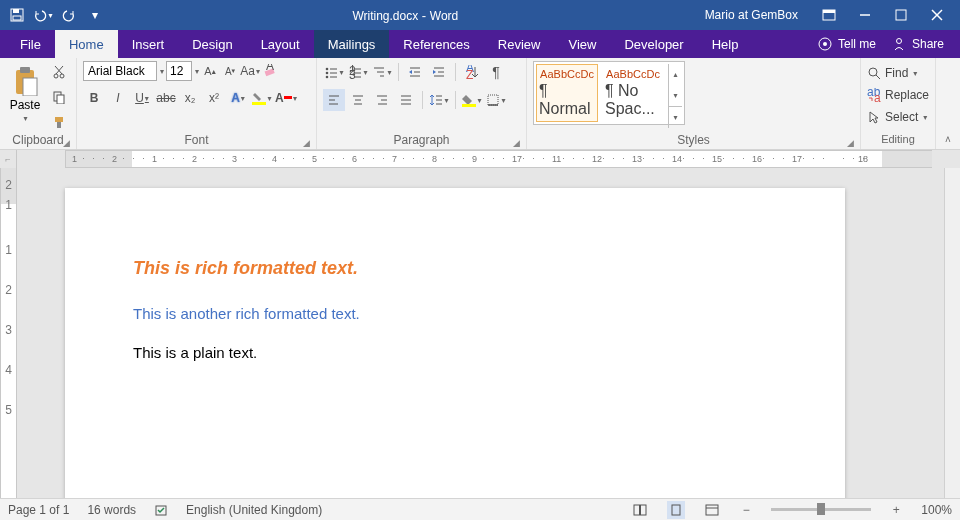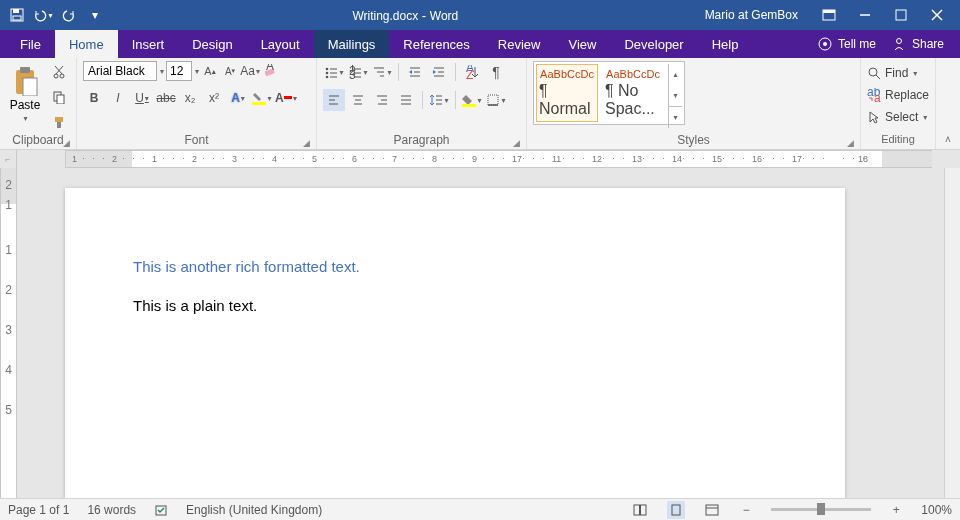--- a/index.html
+++ b/index.html
@@ -501,20 +501,21 @@
     <span style="position:absolute;top:10px">2</span>
     <span style="position:absolute;top:30px">1</span>
     <span style="position:absolute;top:75px">1</span>
     <span style="position:absolute;top:115px">2</span>
     <span style="position:absolute;top:155px">3</span>
     <span style="position:absolute;top:195px">4</span>
     <span style="position:absolute;top:235px">5</span>
   </div>
   <div class="canvas">
     <div class="page">
+      <div class="line1">This is rich formatted text.</div>
       <div class="line2">This is another rich formatted text.</div>
       <div class="line3">This is a plain text.</div>
     </div>
   </div>
   <div class="scrollbar-v"></div>
 </div>
 
 <div class="statusbar">
   <span>Page 1 of 1</span>
   <span>16 words</span>

